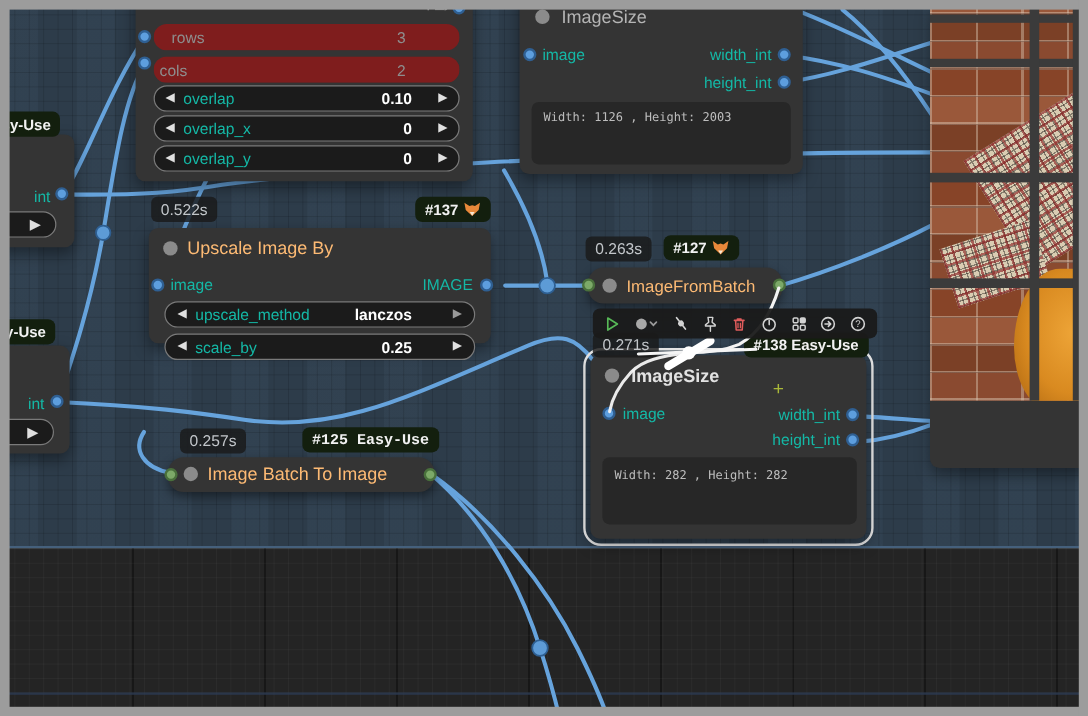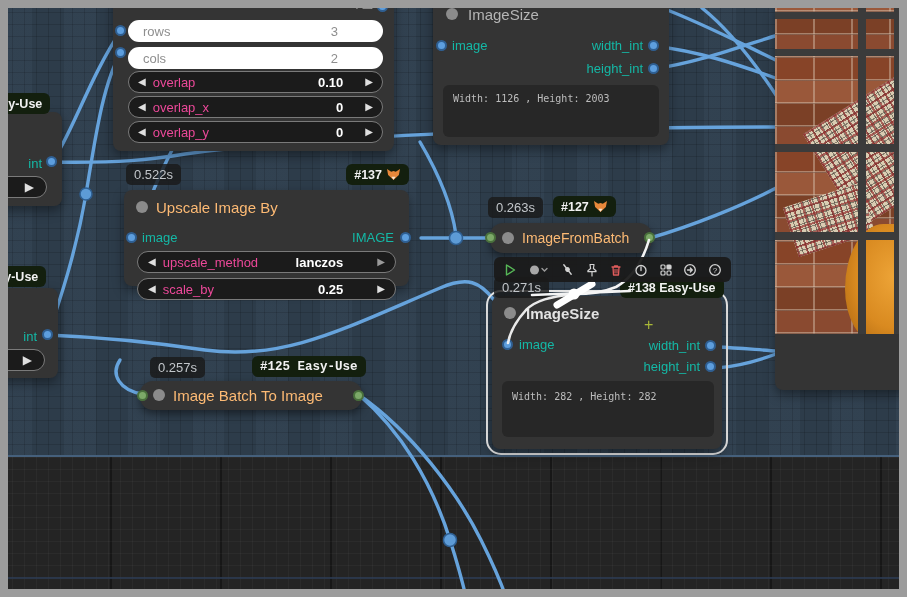--- a/index.html
+++ b/index.html
@@ -30,23 +30,23 @@
   .node{position:absolute;background:#343434;border-radius:8px;box-shadow:0 5px 12px rgba(0,0,0,.4);z-index:20;}
   .node.collapsed{border-radius:13px;box-shadow:0 4px 9px rgba(0,0,0,.45);}
   .sel-outline{position:absolute;border:2px solid #e8e8e8;border-radius:15px;z-index:19;}
   .ntitle{position:absolute;font-size:15px;color:#fdba74;white-space:nowrap;height:17px;line-height:17px;}
   .tdot{position:absolute;width:12px;height:12px;border-radius:50%;background:#8b8b8b;}
   .dot{position:absolute;width:11px;height:11px;border-radius:50%;background:#5d9ede;border:2px solid #2f5f92;box-sizing:border-box;z-index:24;}
   .dot.green{background:#7ca968;border-color:#49703c;}
   .plabel{position:absolute;font-size:13px;color:#14b8a6;height:16px;line-height:16px;white-space:nowrap;}
   .pill{position:absolute;height:22px;background:#1b1b1b;border:1px solid #7a7a7a;border-radius:11px;
         display:flex;align-items:center;font-size:13px;color:#e9e9e9;box-sizing:border-box;}
-  .pill.disabled{background:#ffffff;border:1px solid transparent;}
+  .pill.disabled{background:#7f1d1d;border:1px solid transparent;}
   .pill .warr{font-size:10px;color:#e0e0e0;line-height:1;}
-  .pill .wlabel{margin-left:7px;color:#ec4899;}
+  .pill .wlabel{margin-left:7px;color:#14b8a6;}
   .pill.disabled .wlabel,.pill.disabled .wval{color:#8e8e8e;font-weight:400;}
   .pill .wval{margin-left:auto;font-weight:700;color:#fff;}
   .chip{position:absolute;background:rgba(26,26,26,.82);border-radius:5px;color:#c2c6ca;font-size:13px;
         height:21px;line-height:21px;padding:0 8px;white-space:nowrap;z-index:25;}
   .badge{position:absolute;background:#131f0e;border-radius:6px;color:#f2f2f2;font-weight:700;font-size:12.5px;
         height:21px;display:flex;align-items:center;justify-content:center;gap:4px;padding:0 8px;
         white-space:nowrap;z-index:25;}
   .infobox{position:absolute;background:#272727;border-radius:6px;}
   .infotext{position:absolute;font-family:"DejaVu Sans Mono",monospace;font-size:10px;color:#bdbdbd;white-space:pre;}
   .plus{position:absolute;color:#a9b838;font-size:16px;font-weight:400;line-height:14px;}
@@ -114,21 +114,21 @@
   <div class="node" style="left:113px;top:-40px;width:281px;height:191px;">
     <div class="plabel" style="left:207px;top:34px;color:#9a9a9a;">overlap_y</div>
     <div class="dot" style="left:264px;top:41px;"></div>
     <div class="dot" style="left:2px;top:65px;"></div>
     <div class="dot" style="left:2px;top:87px;"></div>
     <div class="pill disabled" style="left:15px;top:60px;width:255px;">
       <span class="wlabel" style="margin-left:14px">rows</span>
       <span class="wval" style="margin-right:44px">3</span>
     </div>
     <div class="pill disabled" style="left:15px;top:87px;width:255px;">
-      <span class="wlabel" style="margin-left:14px">cols</span>
+      <span class="wlabel" style="margin-left:4px">cols</span>
       <span class="wval" style="margin-right:44px">2</span>
     </div>
     <div class="pill" style="left:15px;top:111px;width:255px;">
       <span class="warr" style="margin-left:9px">◀</span>
       <span class="wlabel">overlap</span>
       <span class="wval" style="margin-right:22px">0.10</span>
       <span class="warr" style="margin-right:9px">▶</span>
     </div>
     <div class="pill" style="left:15px;top:136px;width:255px;">
       <span class="warr" style="margin-left:9px">◀</span>

